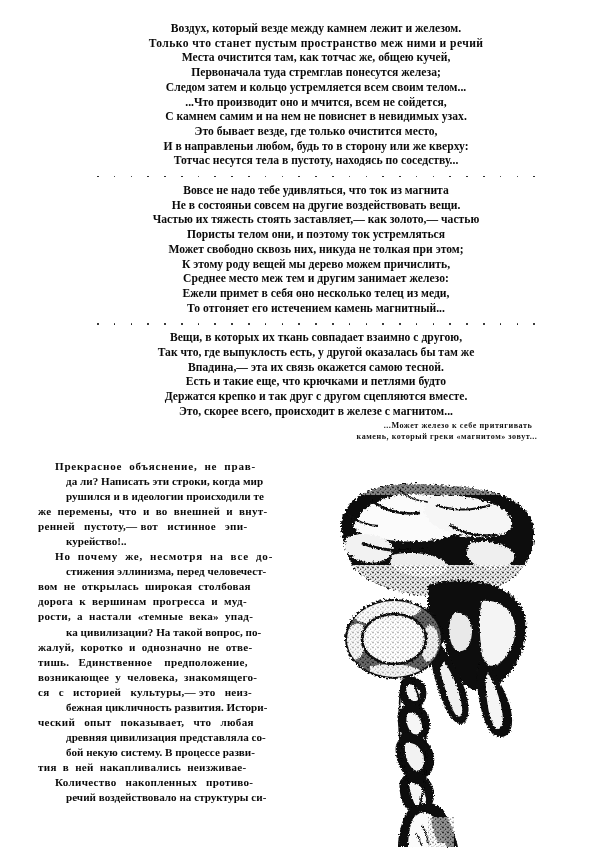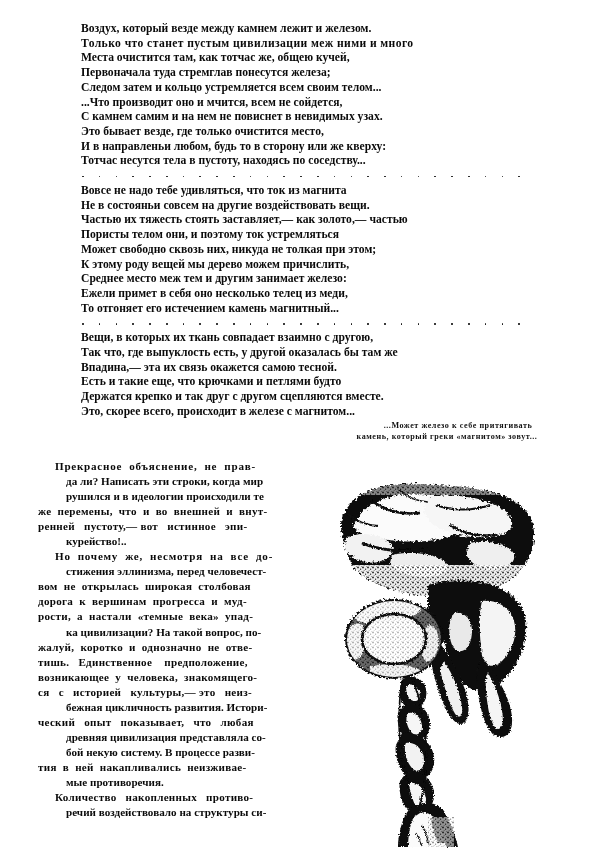--- a/index.html
+++ b/index.html
@@ -19,23 +19,24 @@
   #page {
     position: absolute;
     inset: 0;
     width: 600px;
     height: 859px;
   }
 
   
   .verse-block {
     position: absolute;
-    left: 81px;
+    left: 96px;
     top: 22px;
     width: 440px;
+    text-align: center;
   }
   .verse-stanza {
     margin: 0;
   }
   .verse-line {
     font-size: 11.6px;
     line-height: 14.72px;
     white-space: pre;
     letter-spacing: 0.1px;
     font-weight: 700;
@@ -133,21 +134,21 @@
 </style>
 </head>
 <body>
 
 <div id="page">
 
   <div class="verse-block">
 
     <div class="verse-stanza">
       <div class="verse-line tight">Воздух, который везде между камнем лежит и железом.</div>
-      <div class="verse-line loose2">Только что станет пустым цивилизации меж ними и много</div>
+      <div class="verse-line loose2">Только что станет пустым пространство меж ними и речий</div>
       <div class="verse-line tight">Места очистится там, как тотчас же, общею кучей,</div>
       <div class="verse-line tight">Первоначала туда стремглав понесутся железа;</div>
       <div class="verse-line tight">Следом затем и кольцо устремляется всем своим телом...</div>
       <div class="verse-line tight">...Что производит оно и мчится, всем не сойдется,</div>
       <div class="verse-line tight">С камнем самим и на нем не повиснет в невидимых узах.</div>
       <div class="verse-line tight">Это бывает везде, где только очистится место,</div>
       <div class="verse-line tight">И в направленьи любом, будь то в сторону или же кверху:</div>
       <div class="verse-line tight">Тотчас несутся тела в пустоту, находясь по соседству...</div>
     </div>
 
@@ -374,18 +375,17 @@
     <div class="prose-line j0">ка цивилизации? На такой вопрос, по-</div>
     <div class="prose-line j2">жалуй,  коротко  и  однозначно  не  отве-</div>
     <div class="prose-line j2">тишь.   Единственное    предположение,</div>
     <div class="prose-line j2">возникающее  у  человека,  знакомящего-</div>
     <div class="prose-line j2">ся   с   историей   культуры,— это   неиз-</div>
     <div class="prose-line j0">бежная цикличность развития. Истори-</div>
     <div class="prose-line j2">ческий   опыт   показывает,   что   любая</div>
     <div class="prose-line j0">древняя цивилизация представляла со-</div>
     <div class="prose-line j0">бой некую систему. В процессе разви-</div>
     <div class="prose-line j2">тия  в  ней  накапливались  неизживае-</div>
-    <div class="prose-line j0">мые противоречия.</div>
     <div class="prose-line j2 indent">Количество   накопленных   противо-</div>
     <div class="prose-line j0">речий воздействовало на структуры си-</div>
   </div>
 
 </div>
 
 </body></html>

